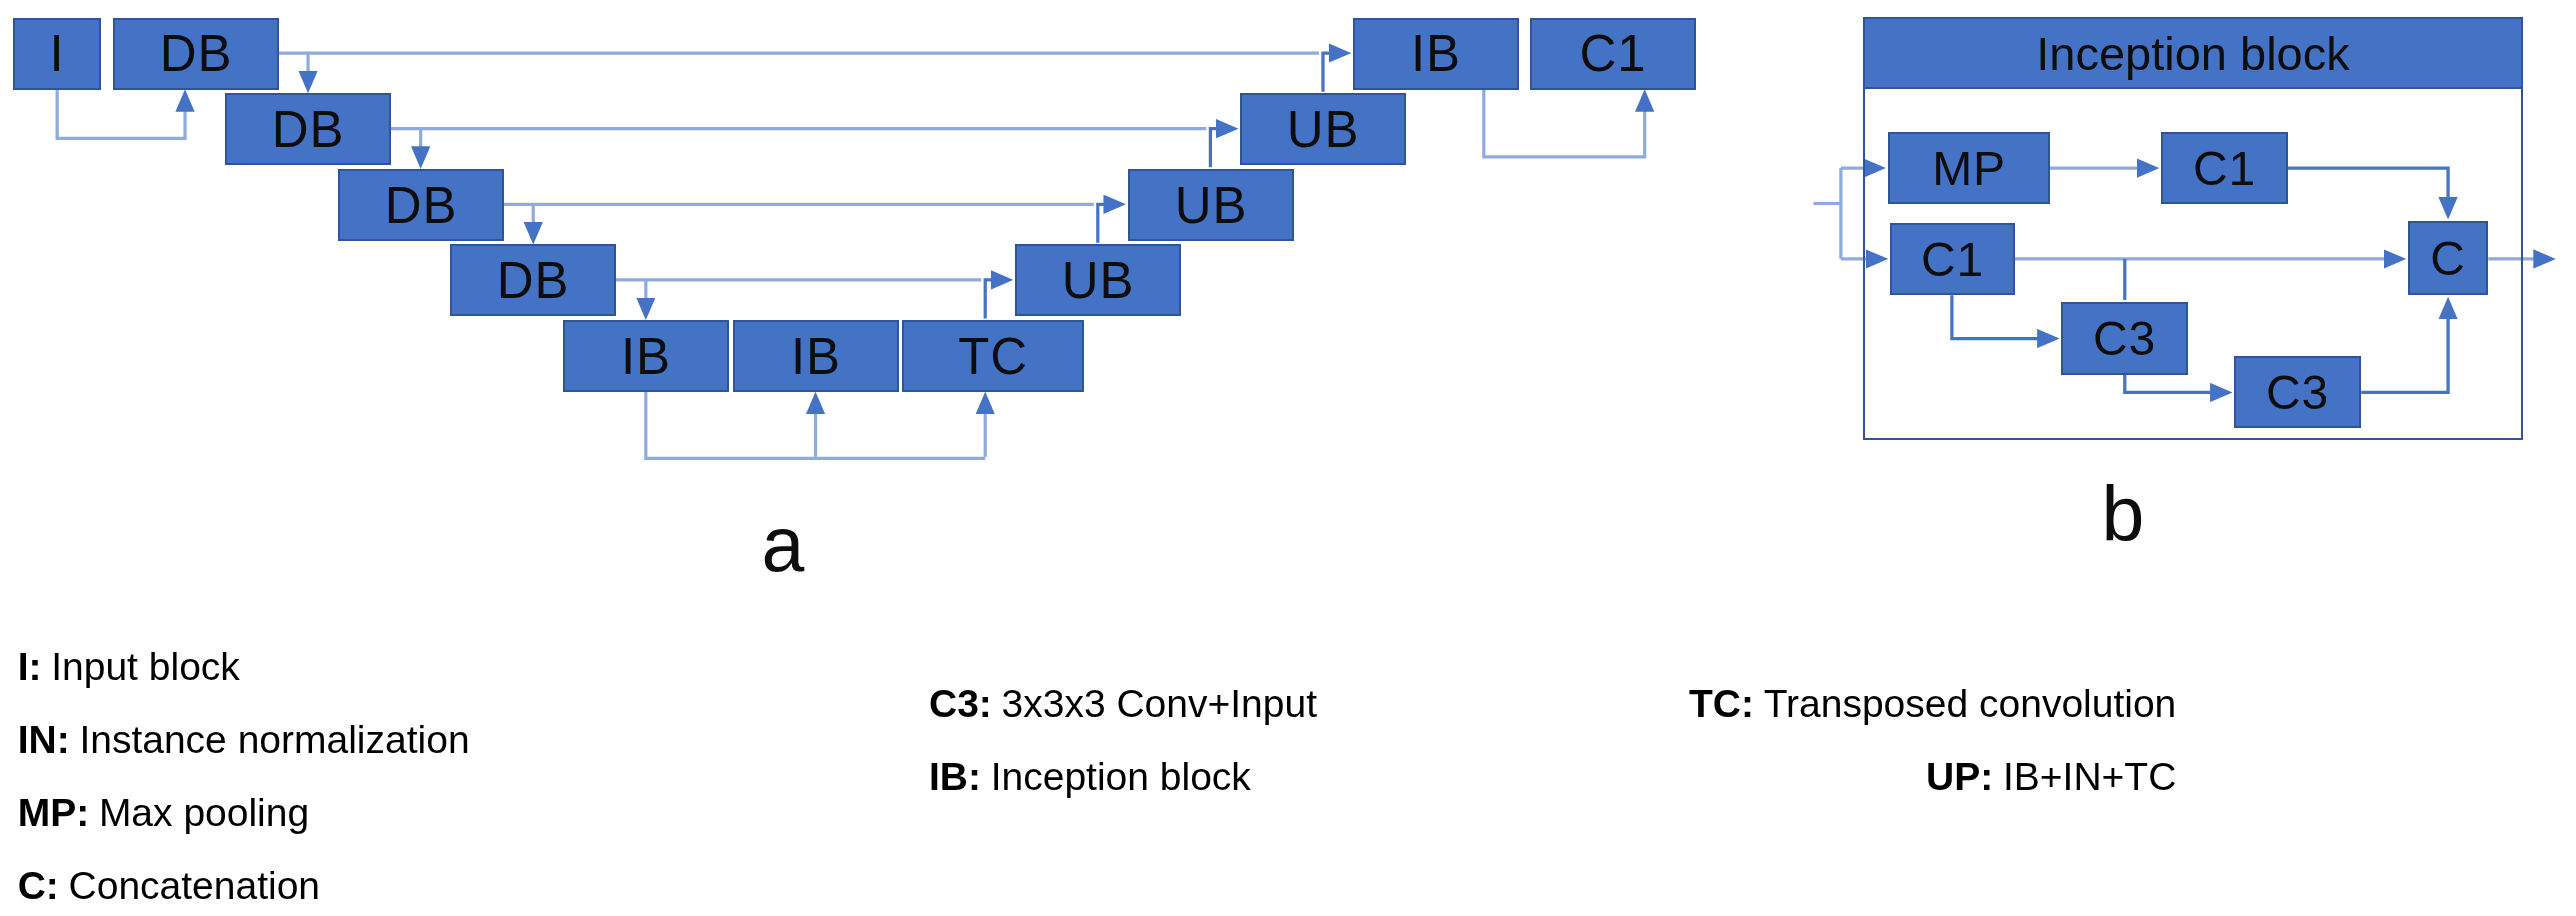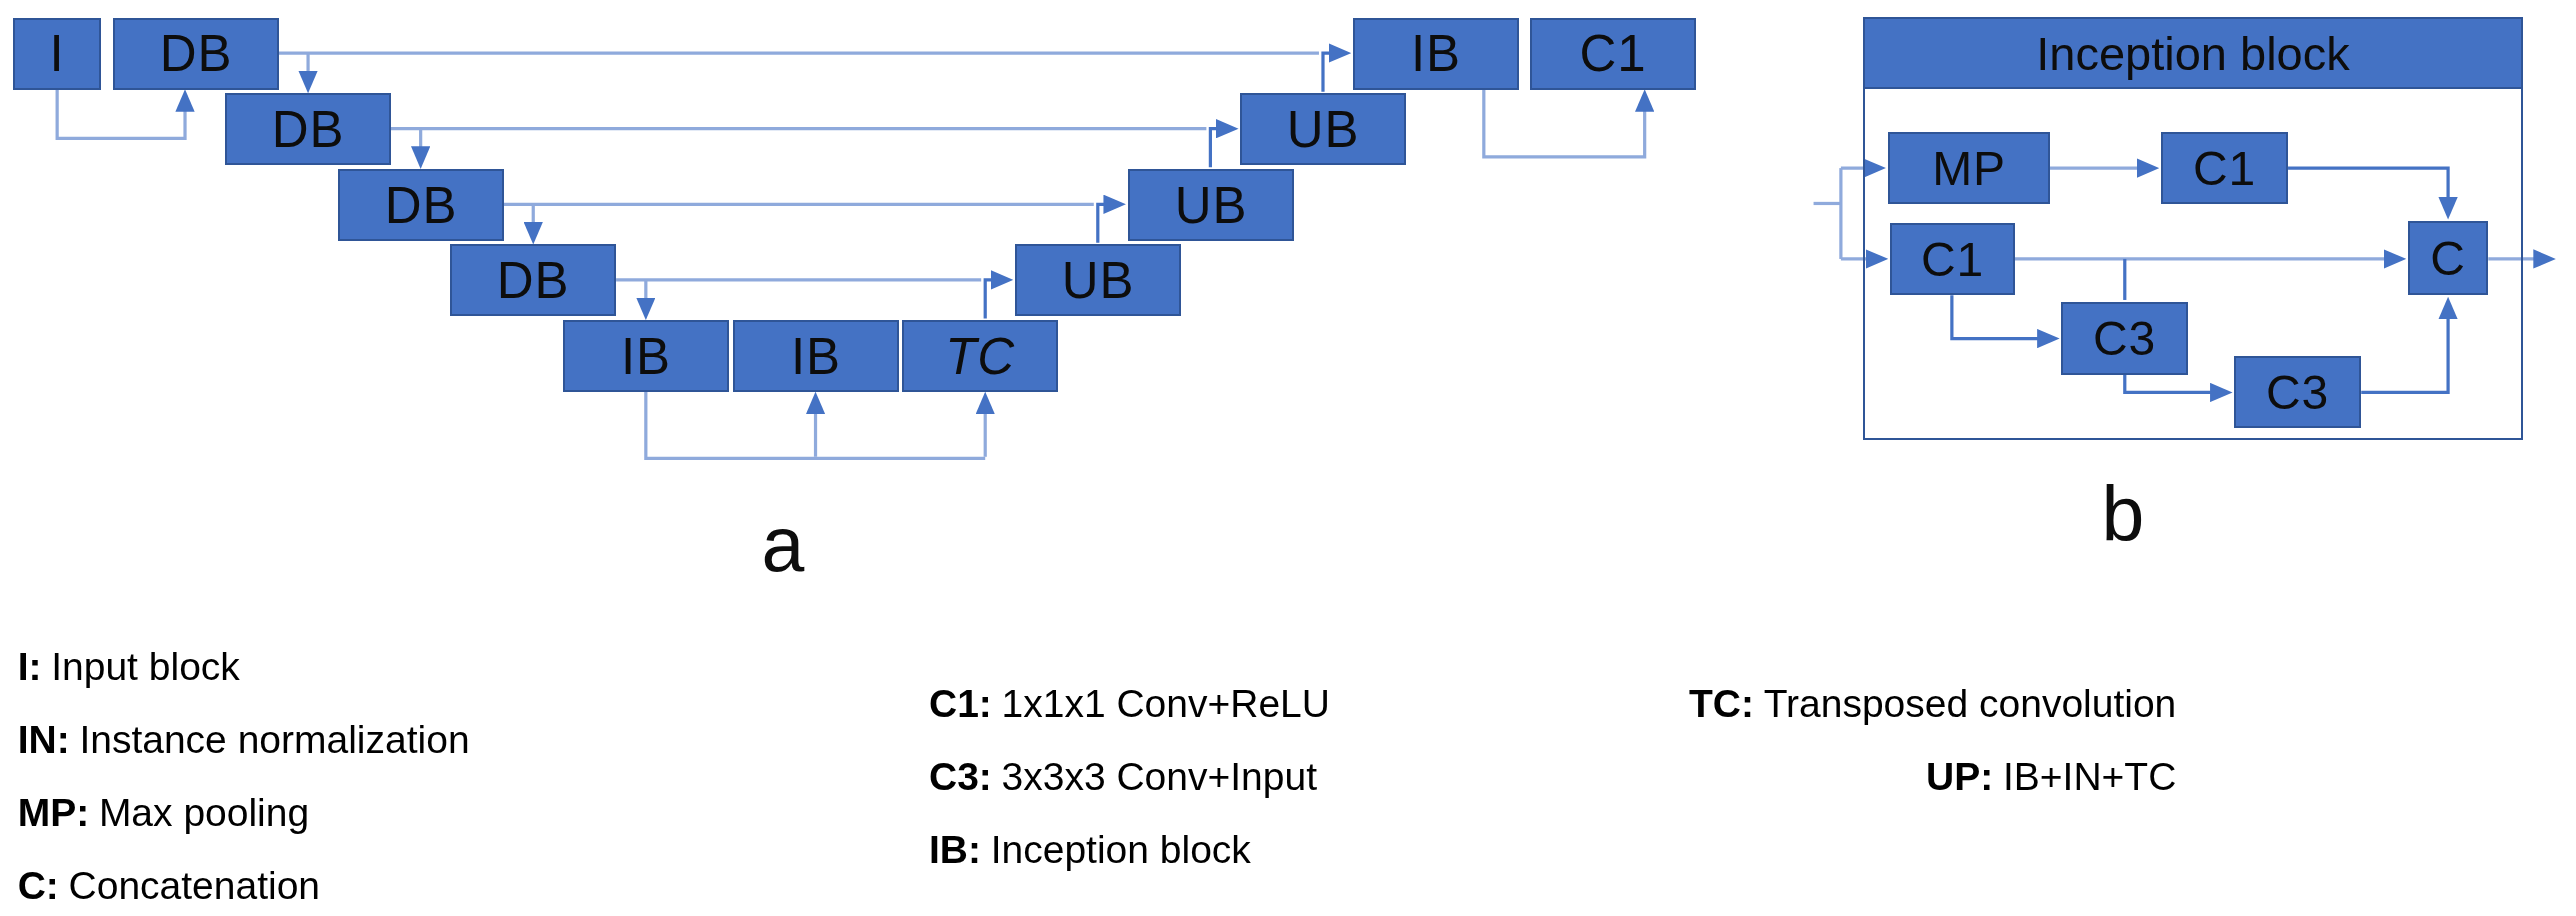--- a/index.html
+++ b/index.html
@@ -103,21 +103,21 @@
 
   <div class="blk" style="left:13px;top:17.7px;width:88px;height:72px;">I</div>
 
   <div class="blk" style="left:113px;top:17.7px;width:166px;height:72px;">DB</div>
   <div class="blk" style="left:225px;top:93px;width:166px;height:72px;">DB</div>
   <div class="blk" style="left:338px;top:169px;width:166px;height:72px;">DB</div>
   <div class="blk" style="left:450px;top:244px;width:166px;height:72px;">DB</div>
 
   <div class="blk" style="left:563px;top:320px;width:166px;height:72px;">IB</div>
   <div class="blk" style="left:733px;top:320px;width:166px;height:72px;">IB</div>
-  <div class="blk" style="left:902px;top:320px;width:156px;height:72px;font-style:italic;">TC</div>
+  <div class="blk" style="left:902px;top:320px;width:182px;height:72px;">TC</div>
 
   <div class="blk" style="left:1015px;top:244px;width:166px;height:72px;">UB</div>
   <div class="blk" style="left:1128px;top:169px;width:166px;height:72px;">UB</div>
   <div class="blk" style="left:1240px;top:93px;width:166px;height:72px;">UB</div>
 
   <div class="blk" style="left:1353px;top:17.7px;width:166px;height:72px;">IB</div>
   <div class="blk" style="left:1530px;top:17.7px;width:166px;height:72px;">C1</div>
 
   <div class="panel-label" style="left:783px;top:500px;">a</div>
 
@@ -143,23 +143,20 @@
     <div class="legend-line">
       <span class="abbr">MP:</span><span class="desc">Max pooling</span>
     </div>
     <div class="legend-line">
       <span class="abbr">C:</span><span class="desc">Concatenation</span>
     </div>
   </div>
 
   <div class="legend-col" style="left:929px;top:680px;">
     <div class="legend-line">
-      <span class="abbr">C1:</span><span class="desc">1x1x1 Conv+ReLU</span>
-    </div>
-    <div class="legend-line">
       <span class="abbr">C3:</span><span class="desc">3x3x3 Conv+Input</span>
     </div>
     <div class="legend-line">
       <span class="abbr">IB:</span><span class="desc">Inception block</span>
     </div>
   </div>
 
   <div class="legend-col" style="left:1689px;top:680px;text-align:right;">
     <div class="legend-line">
       <span class="abbr">TC:</span><span class="desc">Transposed convolution</span>

